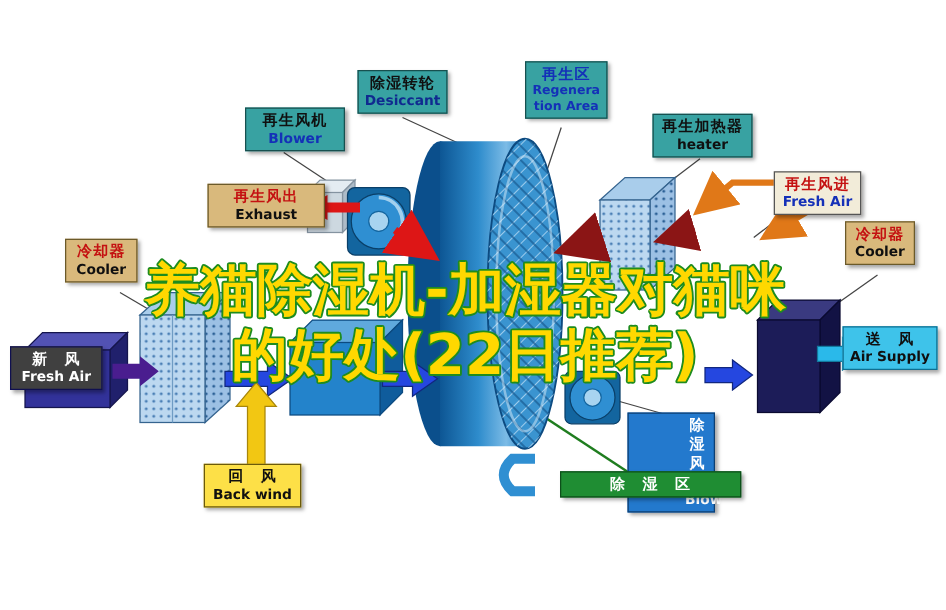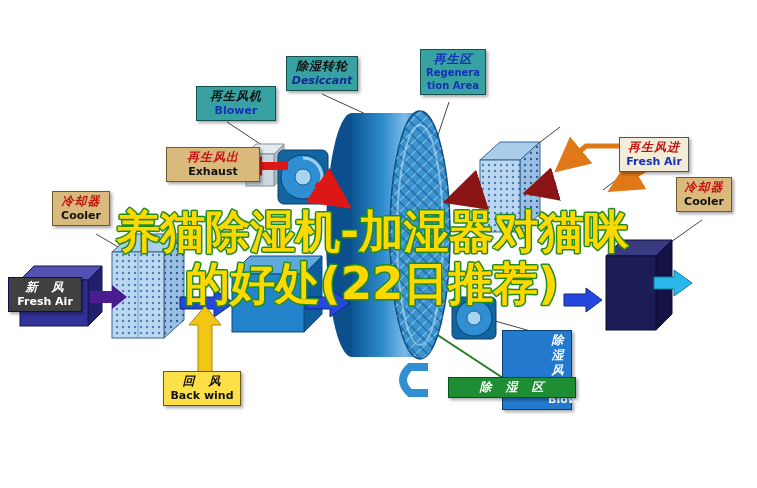--- a/index.html
+++ b/index.html
@@ -15,38 +15,38 @@
   .diagram-svg { z-index:1; }
   .title-svg { z-index:10; pointer-events:none; }
 
   .label {
     position:absolute; z-index:5;
     border:1px solid #333; text-align:center;
     padding:2px 3px; line-height:1.25;
     box-shadow:2px 2px 3px rgba(0,0,0,0.35);
     color:#101010;
   }
-  .label .zh { display:block; font-size:12px; font-weight:bold; letter-spacing:1px;font-style:italic; }
+  .label .zh { display:block; font-size:12px; font-weight:bold; letter-spacing:1px; }
   .label .en { display:block; font-size:11px; font-weight:bold; }
   .label .en.small { font-size:10px; }
   .break { word-break:break-all; }
 
   .lb-teal   { background:#38a2a2; border-color:#17504f; }
   .lb-tan    { background:#d9b97c; border-color:#6b5a2a; }
   .lb-cream  { background:#f2ecd9; border-color:#555555;margin-left:32px; }
   .lb-yellow { background:#fde047; border-color:#6b5a0a; }
   .lb-cyan   { background:#3ec3ea; border-color:#0f6f90; }
   .lb-purple { background:#404040; border-color:#101050; color:#ffffff; }
   .lb-blue   { background:#2379cd; border-color:#0c3f73; color:#ffffff; }
   .lb-green  { background:#1f8d33; border-color:#0d4f1a; color:#ffffff; }
 
   .zh-red  { color:#c41111; }
   .zh-blue { color:#1430b8; }
   .en-blue { color:#1430b8; }
-  .en-navy { color:#102a90;font-style:italic; }
+  .en-navy { color:#102a90; }
 
   .title-text {
     font-family:"DejaVu Sans","Liberation Sans",sans-serif;
     font-size:45px; font-weight:bold;
     fill:#ffd800; stroke:#1e8c1e; stroke-width:3px;
     paint-order:stroke; stroke-linejoin:round;
     text-anchor:middle;
   }
 </style>
 </head>
@@ -181,20 +181,24 @@
   <div class="label lb-teal" style="left:286px;top:56px;width:72px;">
     <span class="zh">除湿转轮</span>
     <span class="en en-navy">Desiccant</span>
   </div>
 
   <div class="label lb-teal" style="left:420px;top:49px;width:66px;">
     <span class="zh zh-blue">再生区</span>
     <span class="en small en-blue break">Regeneration Area</span>
   </div>
 
+  <div class="label lb-teal" style="left:522px;top:91px;width:80px;">
+    <span class="zh">再生加热器</span>
+    <span class="en">heater</span>
+  </div>
 
   <div class="label lb-tan" style="left:166px;top:147px;width:94px;">
     <span class="zh zh-red">再生风出</span>
     <span class="en">Exhaust</span>
   </div>
 
   <div class="label lb-tan" style="left:52px;top:191px;width:58px;">
     <span class="zh zh-red">冷却器</span>
     <span class="en">Cooler</span>
   </div>
@@ -207,32 +211,36 @@
   <div class="label lb-tan" style="left:676px;top:177px;width:56px;">
     <span class="zh zh-red">冷却器</span>
     <span class="en">Cooler</span>
   </div>
 
   <div class="label lb-purple" style="left:8px;top:277px;width:74px;">
     <span class="zh">新　风</span>
     <span class="en">Fresh Air</span>
   </div>
 
+  <div class="label lb-cyan" style="left:674px;top:261px;width:76px;">
+    <span class="zh">送　风</span>
+    <span class="en">Air Supply</span>
+  </div>
 
   <div class="label lb-yellow" style="left:163px;top:371px;width:78px;">
     <span class="zh">回　风</span>
     <span class="en">Back wind</span>
   </div>
 
   <div class="label lb-blue" style="left:502px;top:330px;width:70px;padding-left:45px;">
     <span class="zh">除湿风机</span>
     <span class="en">Blower</span>
   </div>
 
-  <div class="label lb-green" style="left:448px;top:377px;width:128px;text-align:center;">
+  <div class="label lb-green" style="left:448px;top:377px;width:145px;text-align:center;">
     <span class="zh">除　湿　区</span>
   </div>
 
   <svg class="title-svg" viewBox="0 0 757 488">
     <text x="372" y="247" class="title-text">养猫除湿机-加湿器对猫咪</text>
     <text x="372" y="299" class="title-text">的好处(22日推荐)</text>
   </svg>
 
 </div>
 

